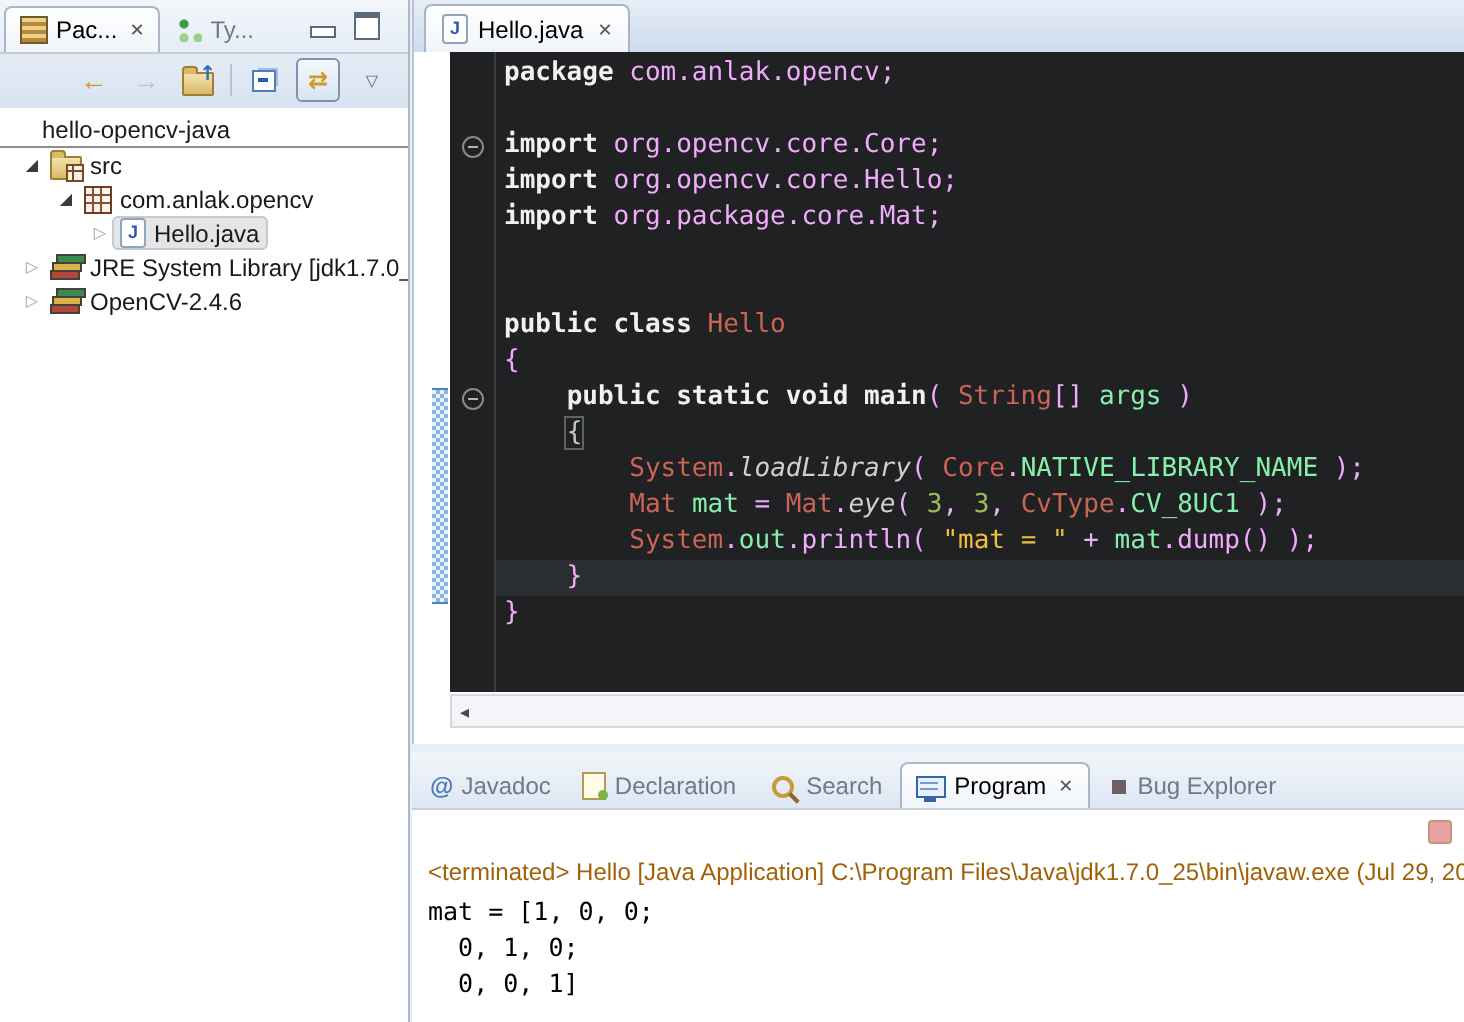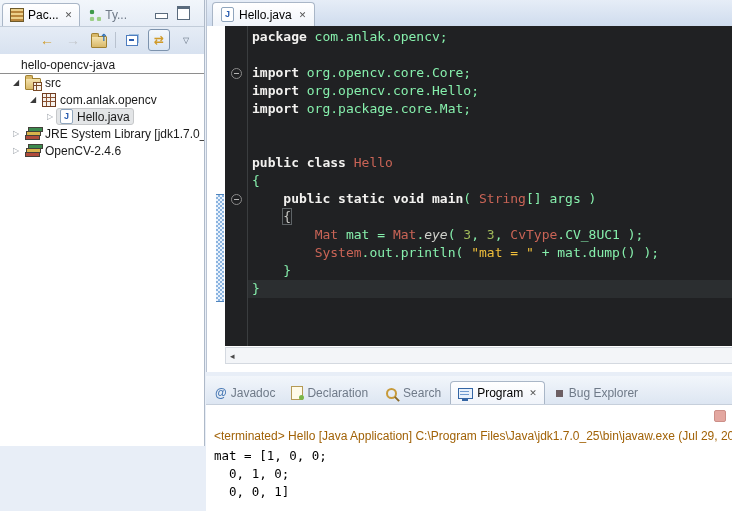--- a/index.html
+++ b/index.html
@@ -14,21 +14,21 @@
   .vtab{display:flex;align-items:center;gap:4px;height:22px;padding:0 7px;margin-left:2px;
         border-radius:4px 4px 0 0;color:#6f7a88;white-space:nowrap;}
   .vtab.active{background:linear-gradient(#ffffff,#f0f4fa);border:1px solid #a9b6c7;border-bottom:none;color:#000;}
   .vtab-label{font-size:12px;}
   .vtab-close{font-size:9px;color:#555;margin-left:2px;cursor:pointer;}
   .win-btns{position:absolute;right:14px;top:6px;display:flex;gap:9px;align-items:center;}
   .win-min{width:11px;height:4px;border:1px solid #5a6b7d;background:#fff;margin-top:6px;}
   .win-max{width:11px;height:10px;border:1px solid #5a6b7d;border-top:3px solid #5a6b7d;background:#fff;}
 
   
-  .pkg-panel{position:absolute;left:0;top:0;width:204px;height:446px;background:#fff;
+  .pkg-panel{position:absolute;left:0;top:0;width:204px;height:511px;background:#fff;
              border-right:1px solid #aeb9c8;overflow:hidden;}
   .pkg-toolbar{position:absolute;top:28px;right:8px;height:24px;display:flex;align-items:center;gap:6px;}
   .tbtn{display:flex;align-items:center;justify-content:center;width:20px;height:20px;border-radius:3px;}
   .tbtn.pressed{border:1px solid #7d93ad;background:linear-gradient(#f3f7fc,#d9e5f3);}
   .arrow-glyph{font-size:14px;font-weight:bold;}
   .back{color:#d09a28;} .fwd{color:#c3c6cb;}
   .tsep{width:1px;height:16px;background:#b9c2cf;}
   .menu-glyph{font-size:8px;color:#5f6c7d;}
 
   .tree{position:absolute;left:0;top:56px;right:0;bottom:0;overflow:hidden;}
@@ -107,21 +107,21 @@
                background-size:4px 4px;background-position:0 0,2px 2px;
                border-top:1px solid #4f84bd;border-bottom:1px solid #4f84bd;}
   .ruler-fold{position:absolute;left:18px;top:26px;width:22px;height:320px;background:#202123;}
   .fold-marker{position:absolute;left:6px;width:9px;height:9px;border:1px solid #8a8a8a;border-radius:50%;}
   .fold-marker::after{content:"";position:absolute;left:2px;top:4px;width:5px;height:1px;background:#b5b5b5;}
   .code-area{position:absolute;left:40px;top:26px;right:0;height:320px;background:#202123;
              border-left:1px solid #3a3d3f;overflow:hidden;}
   .cur-line{position:absolute;left:0;right:0;top:254px;height:18px;background:#2b2e30;}
   .code-lines{position:absolute;left:4px;top:2px;font:13px/18px "DejaVu Sans Mono",monospace;}
   .code-line{height:18px;white-space:pre;}
-  .tk-pl{color:#86efac;} .tk-kw{color:#f2f1ef;font-weight:bold;}
+  .tk-pl{color:#f0abfc;} .tk-kw{color:#f2f1ef;font-weight:bold;}
   .tk-ty{color:#c96456;} .tk-vr{color:#86efac;} .tk-nm{color:#9fb859;}
   .tk-st{color:#f0bf3b;} .tk-sm{color:#cfd0cb;font-style:italic;}
   .tk-bm{color:#c8c8c4;outline:1px solid #5e6366;}
   .hscroll{position:absolute;left:18px;right:0;top:347px;height:15px;background:#f3f5f8;
            border:1px solid #d4d9e0;display:flex;align-items:center;}
   .hs-arrow{font-size:9px;color:#4a4a4a;padding-left:4px;}
 
   
   .console-group{position:absolute;left:206px;top:376px;width:526px;height:135px;background:#fff;}
   .console-tabsrow{position:absolute;left:0;top:0;right:0;height:28px;
@@ -251,20 +251,21 @@
           <div class="code-line"></div>
           <div class="code-line"><span class="tk-kw">import</span><span class="tk-pl"> org.opencv.core.Core;</span></div>
           <div class="code-line"><span class="tk-kw">import</span><span class="tk-pl"> org.opencv.core.Hello;</span></div>
           <div class="code-line"><span class="tk-kw">import</span><span class="tk-pl"> org.package.core.Mat;</span></div>
           <div class="code-line"></div>
           <div class="code-line"></div>
           <div class="code-line"><span class="tk-kw">public class</span><span class="tk-pl"> </span><span class="tk-ty">Hello</span></div>
           <div class="code-line"><span class="tk-pl">{</span></div>
           <div class="code-line"><span class="tk-pl">    </span><span class="tk-kw">public static void main</span><span class="tk-pl">( </span><span class="tk-ty">String</span><span class="tk-pl">[] </span><span class="tk-vr">args</span><span class="tk-pl"> )</span></div>
           <div class="code-line"><span class="tk-pl">    </span><span class="tk-bm">{</span></div>
+          <div class="code-line"><span class="tk-pl">        </span><span class="tk-ty">System</span><span class="tk-pl">.</span><span class="tk-sm">loadLibrary</span><span class="tk-pl">( </span><span class="tk-ty">Core</span><span class="tk-pl">.</span><span class="tk-vr">NATIVE_LIBRARY_NAME</span><span class="tk-pl"> );</span></div>
           <div class="code-line"><span class="tk-pl">        </span><span class="tk-ty">Mat</span><span class="tk-pl"> </span><span class="tk-vr">mat</span><span class="tk-pl"> = </span><span class="tk-ty">Mat</span><span class="tk-pl">.</span><span class="tk-sm">eye</span><span class="tk-pl">( </span><span class="tk-nm">3</span><span class="tk-pl">, </span><span class="tk-nm">3</span><span class="tk-pl">, </span><span class="tk-ty">CvType</span><span class="tk-pl">.</span><span class="tk-vr">CV_8UC1</span><span class="tk-pl"> );</span></div>
           <div class="code-line"><span class="tk-pl">        </span><span class="tk-ty">System</span><span class="tk-pl">.</span><span class="tk-vr">out</span><span class="tk-pl">.</span><span class="tk-pl">println</span><span class="tk-pl">( </span><span class="tk-st">"mat = "</span><span class="tk-pl"> + </span><span class="tk-vr">mat</span><span class="tk-pl">.</span><span class="tk-pl">dump</span><span class="tk-pl">() );</span></div>
           <div class="code-line"><span class="tk-pl">    }</span></div>
           <div class="code-line"><span class="tk-pl">}</span></div>
         </div>
     </div>
     <div class="hscroll">
       <span class="hs-arrow">◂</span>
     </div>
   </section>

